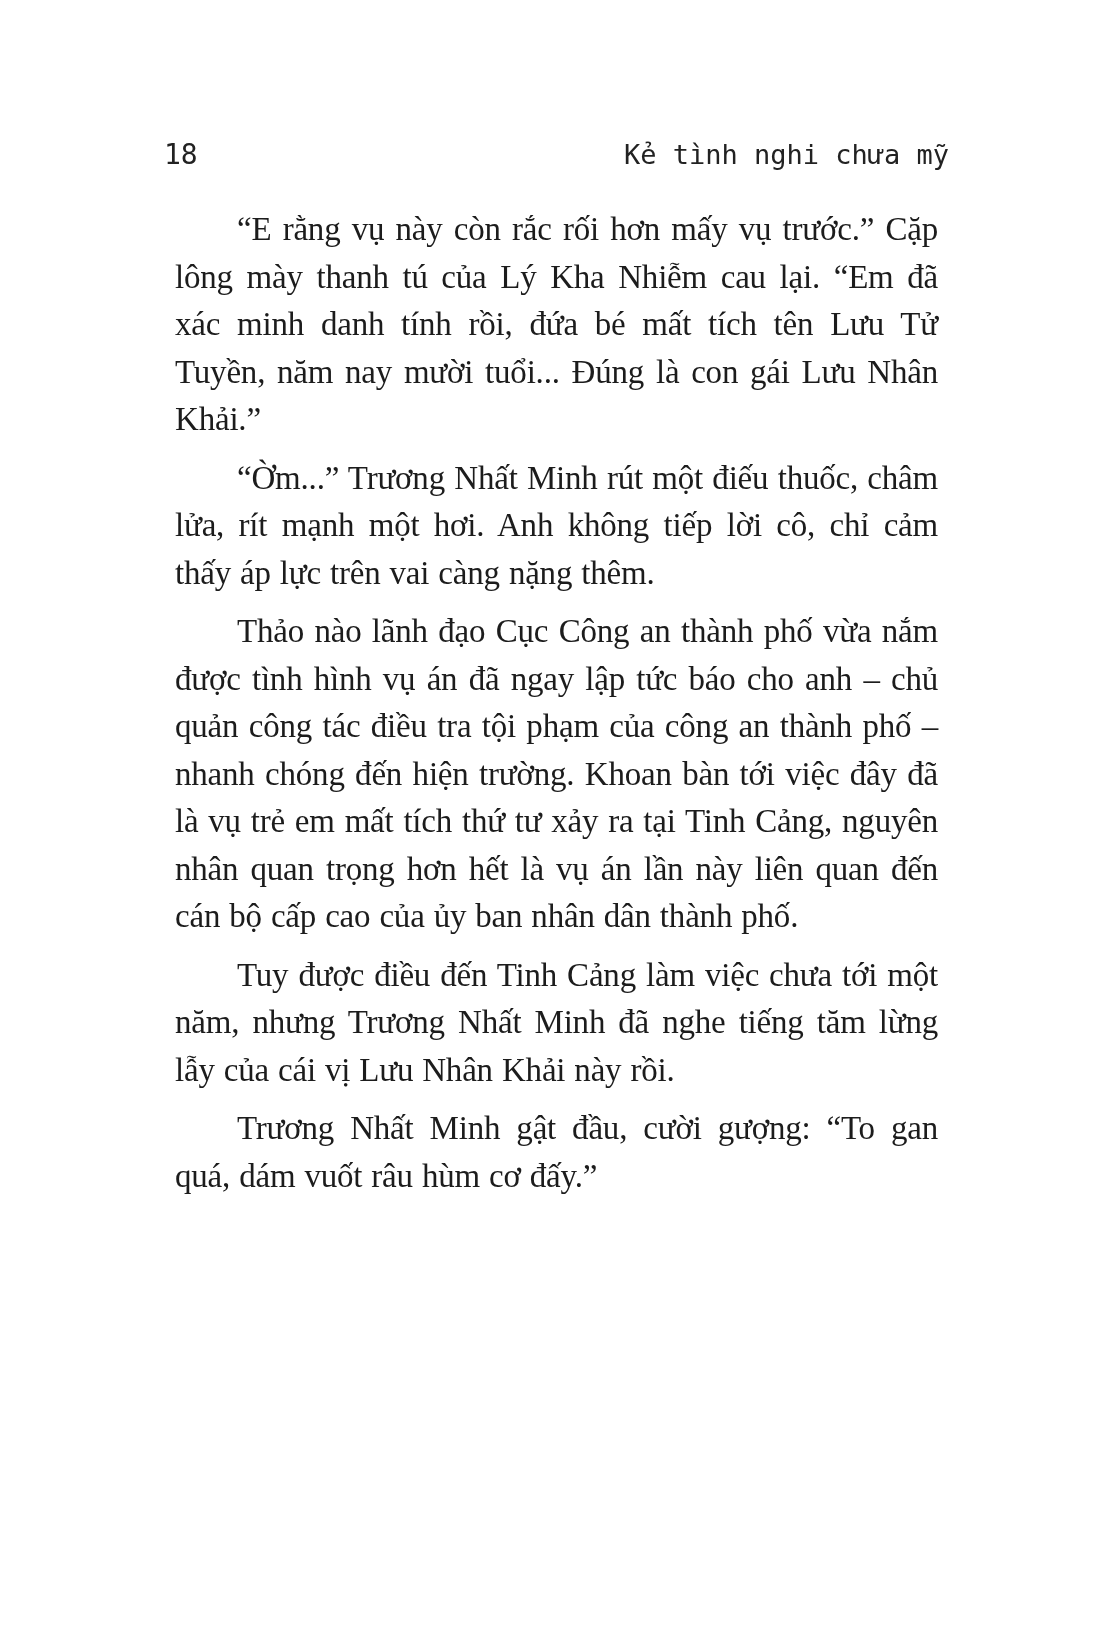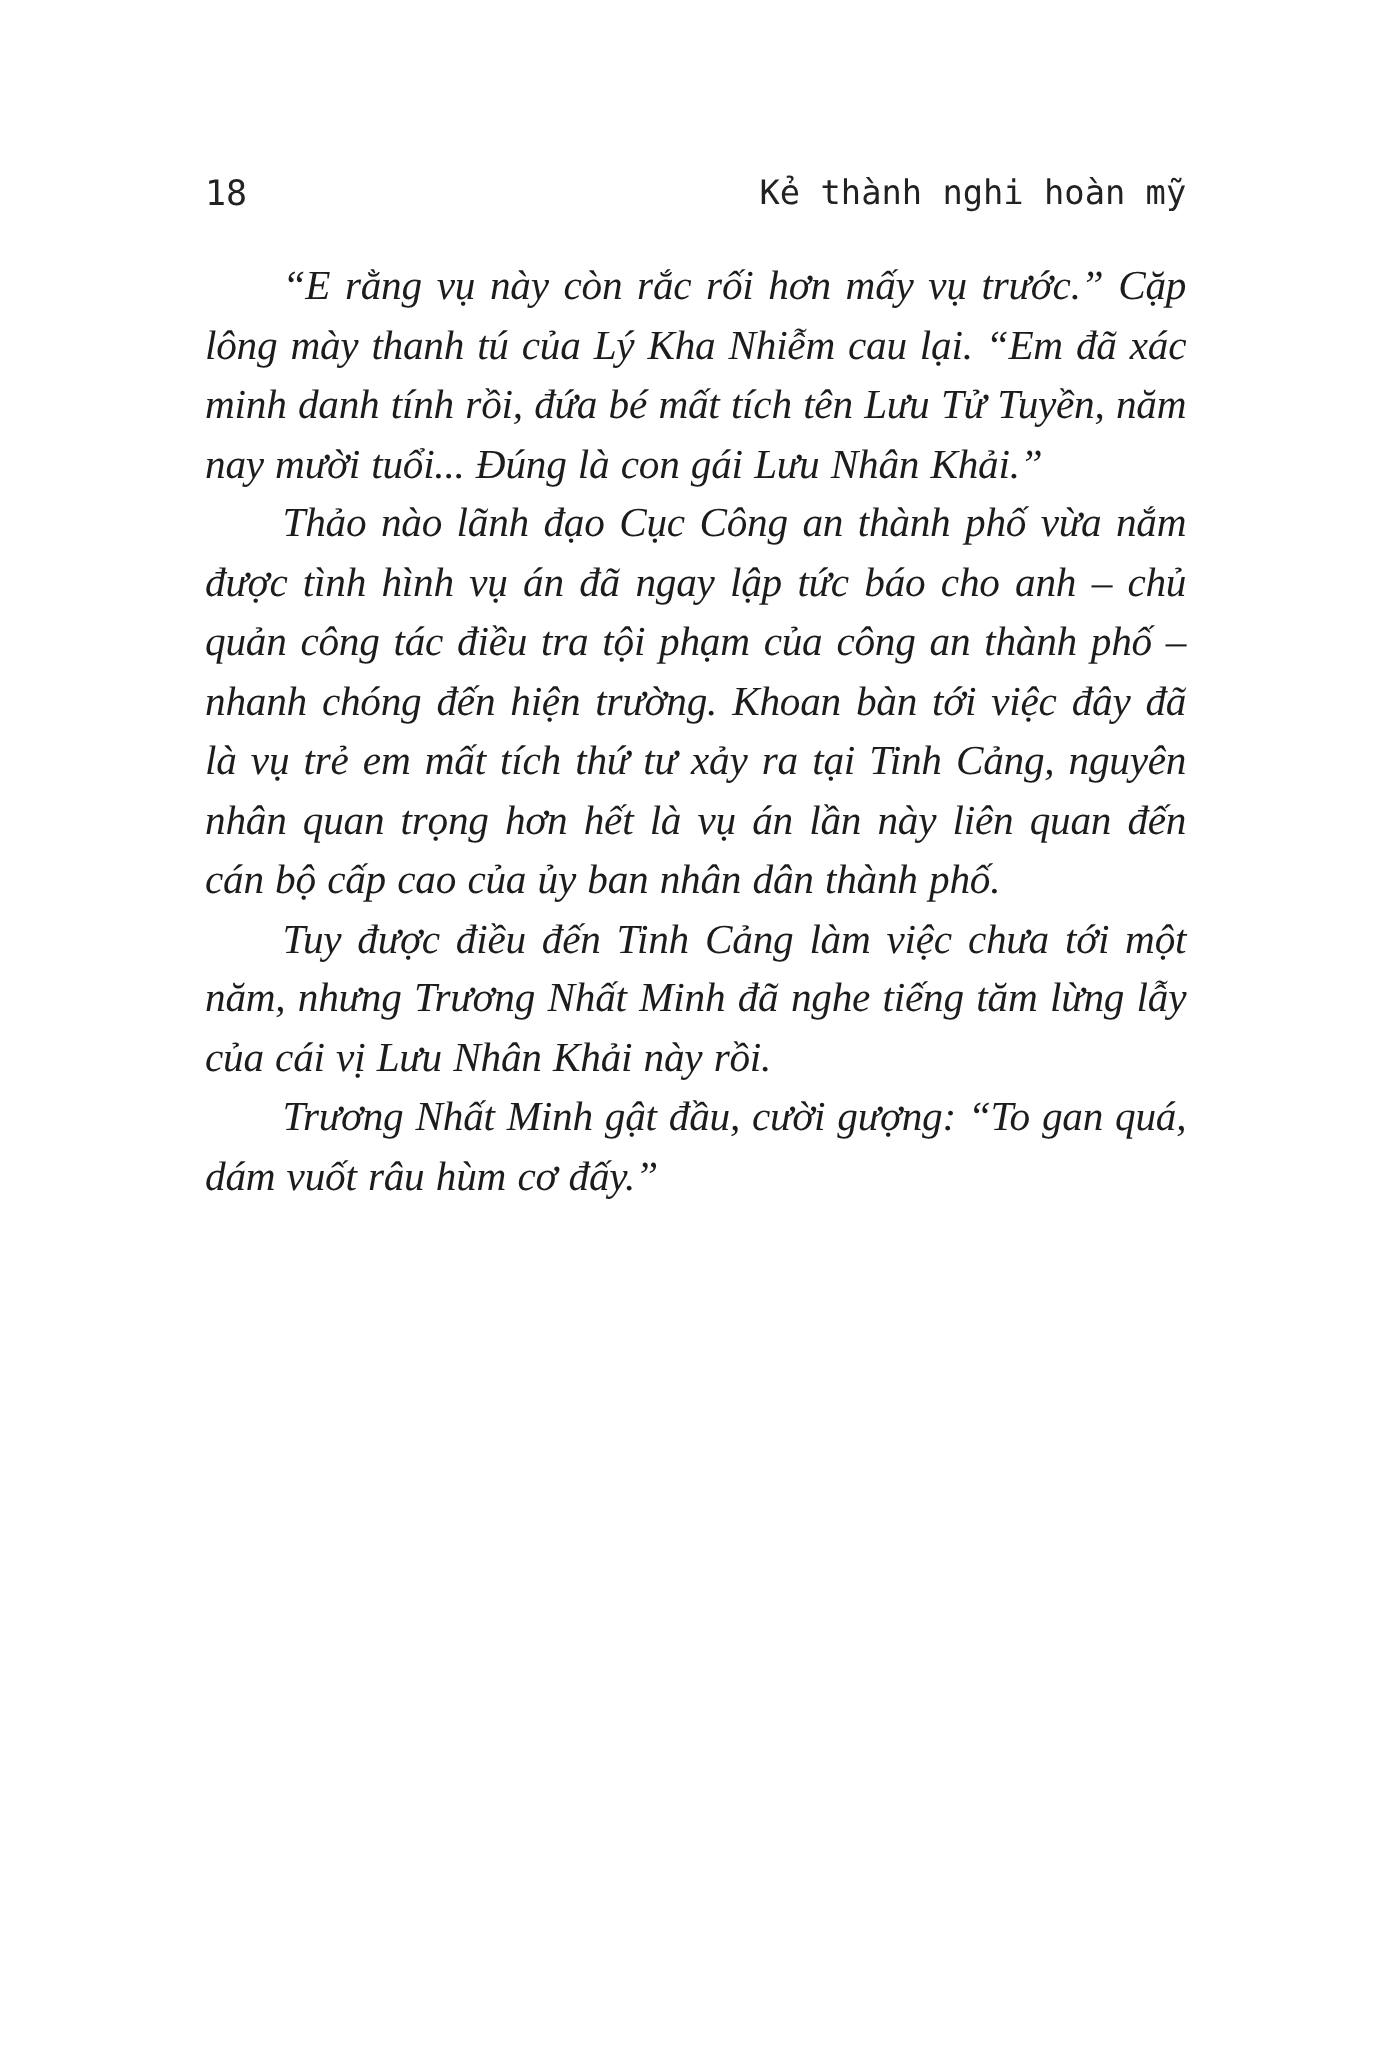--- a/index.html
+++ b/index.html
@@ -25,40 +25,40 @@
     font-family: "DejaVu Sans Mono", monospace;
     font-size: 27px;
     line-height: 34px;
     color: #222222;
     margin-bottom: 34px;
   }
   .page-header .folio {
     font-size: 28px;
   }
   .body-text p {
-    margin: 0;
+    margin: 11px;
     font-size: 33px;
     line-height: 47.5px;
     text-align: justify;
     text-indent: 62px;
     letter-spacing: -0.2px;
     word-spacing: 1px;
-    font-style: italic;
   }
 </style>
 </head>
 <body>
 
 <div class="page">
 
   <div class="page-header">
     <span class="folio">18</span>
-    <span class="running-title">Kẻ thành nghi hoàn mỹ</span>
+    <span class="running-title">Kẻ tình nghi chưa mỹ</span>
   </div>
 
   <div class="body-text">
     <p>“E rằng vụ này còn rắc rối hơn mấy vụ trước.” Cặp lông mày thanh tú của Lý Kha Nhiễm cau lại. “Em đã xác minh danh tính rồi, đứa bé mất tích tên Lưu Tử Tuyền, năm nay mười tuổi... Đúng là con gái Lưu Nhân Khải.”</p>
+    <p>“Ờm...” Trương Nhất Minh rút một điếu thuốc, châm lửa, rít mạnh một hơi. Anh không tiếp lời cô, chỉ cảm thấy áp lực trên vai càng nặng thêm.</p>
     <p>Thảo nào lãnh đạo Cục Công an thành phố vừa nắm được tình hình vụ án đã ngay lập tức báo cho anh – chủ quản công tác điều tra tội phạm của công an thành phố – nhanh chóng đến hiện trường. Khoan bàn tới việc đây đã là vụ trẻ em mất tích thứ tư xảy ra tại Tinh Cảng, nguyên nhân quan trọng hơn hết là vụ án lần này liên quan đến cán bộ cấp cao của ủy ban nhân dân thành phố.</p>
     <p>Tuy được điều đến Tinh Cảng làm việc chưa tới một năm, nhưng Trương Nhất Minh đã nghe tiếng tăm lừng lẫy của cái vị Lưu Nhân Khải này rồi.</p>
     <p>Trương Nhất Minh gật đầu, cười gượng: “To gan quá, dám vuốt râu hùm cơ đấy.”</p>
   </div>
 
 </div>
 
 </body></html>

